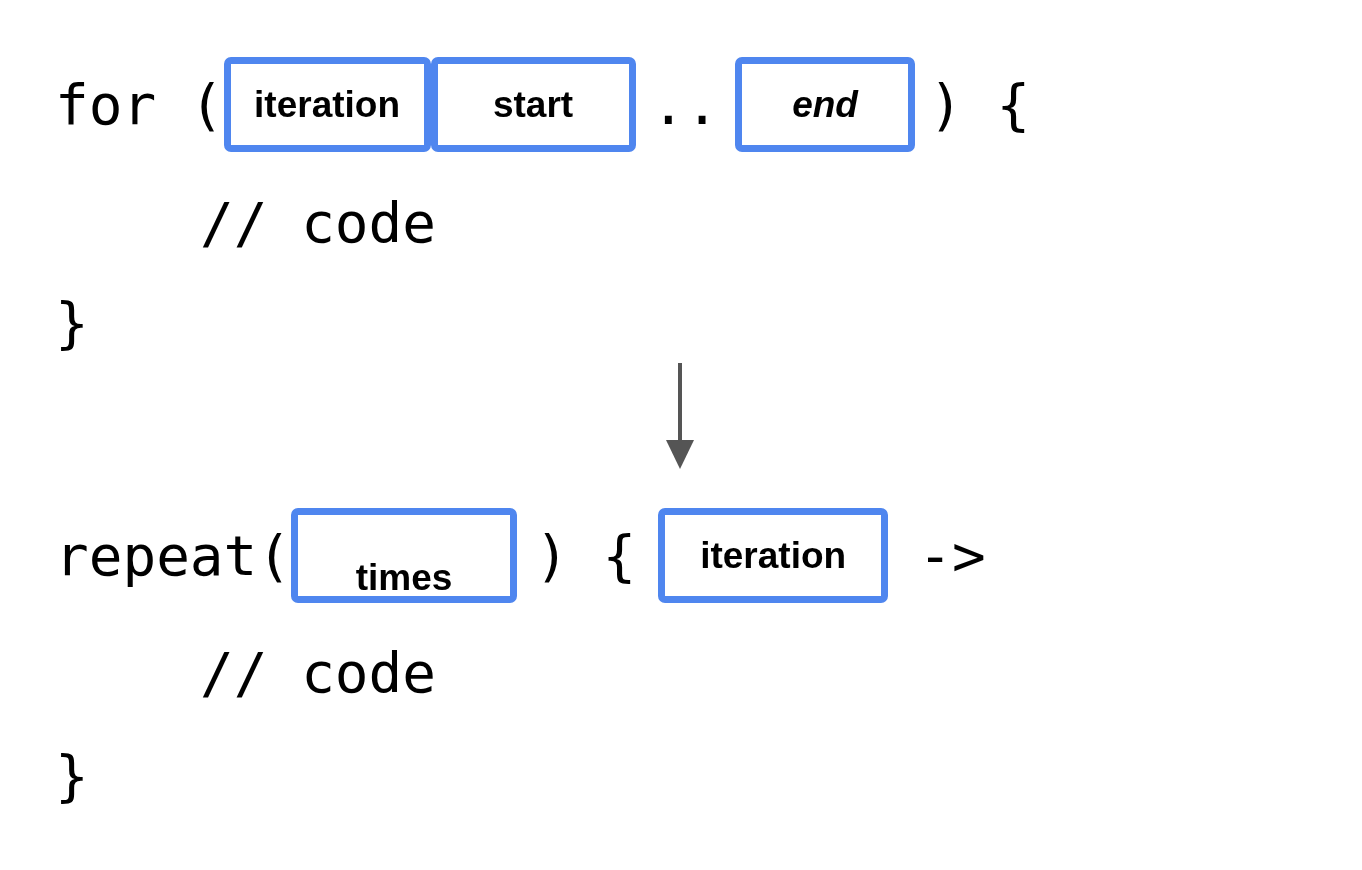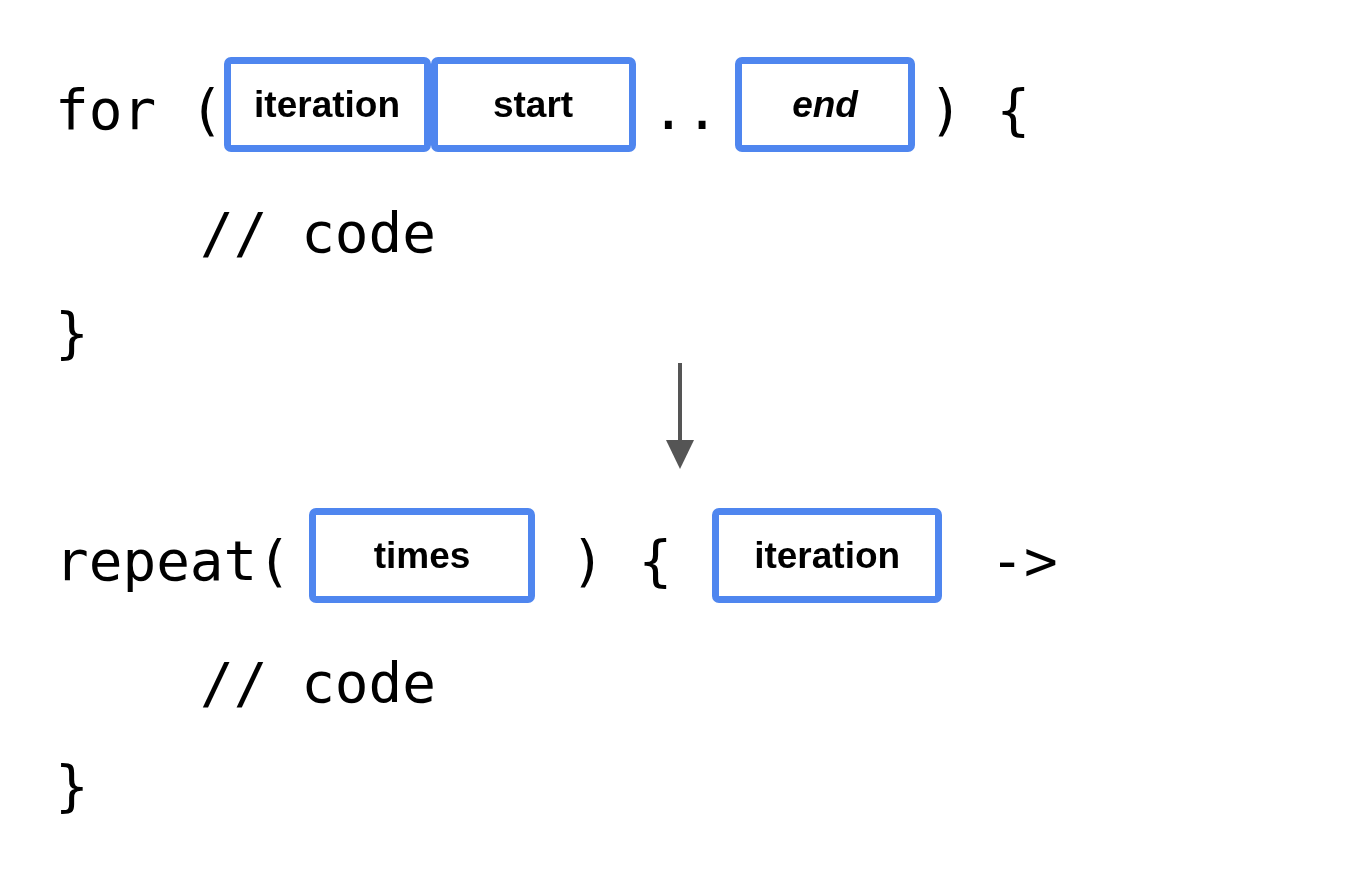--- a/index.html
+++ b/index.html
@@ -28,21 +28,20 @@
     line-height: 1;
     color: #000000;
     letter-spacing: 0px;
   }
   .code-text {
     font-family: "DejaVu Sans Mono", monospace;
     font-size: 56px;
     color: #000000;
     white-space: pre;
     line-height: 1;
-    margin-top: 10px;
   }
 
   
   .token-box {
     display: inline-flex;
     align-items: center;
     justify-content: center;
     box-sizing: border-box;
     height: 95px;
     background: #ffffff;
@@ -56,29 +55,29 @@
     font-size: 37px;
     line-height: 1;
     color: #000000;
     white-space: nowrap;
   }
 
   
   .w-iteration-top { width: 207px; }
   .w-start         { width: 205px; }
   .w-end           { width: 180px; font-style: italic; }
-  .w-times         { width: 226px; }
+  .w-times         { width: 226px; align-items: flex-end; }
   .w-iteration-bot { width: 230px; }
 
   
   #line-for      { left: 55px;  top: 57px;  }
   #line-comment1 { left: 200px; top: 195px; }
   #line-close1   { left: 55px;  top: 295px; }
 
-  #line-repeat   { left: 55px;  top: 508px; gap: 18px; }
+  #line-repeat   { left: 55px;  top: 508px; }
   #line-comment2 { left: 200px; top: 645px; }
   #line-close2   { left: 55px;  top: 748px; }
 
   
   #transform-arrow {
     position: absolute;
     left: 655px;
     top: 360px;
     width: 50px;
     height: 112px;

